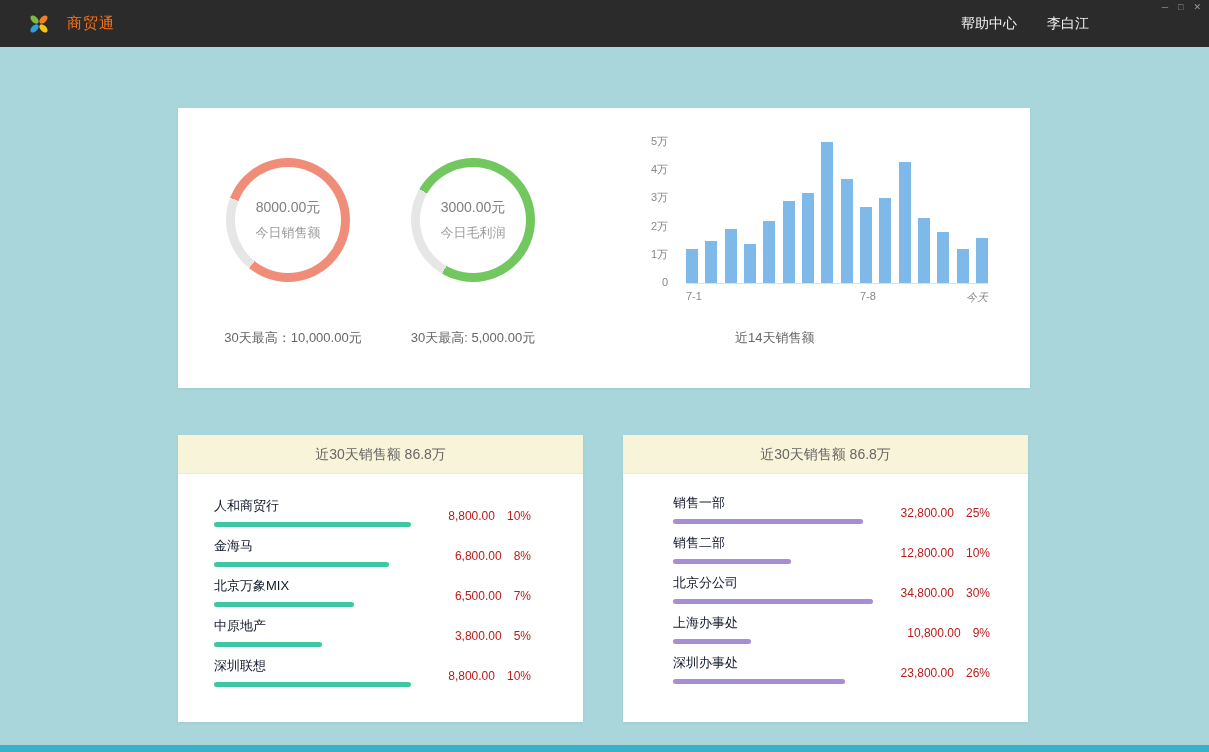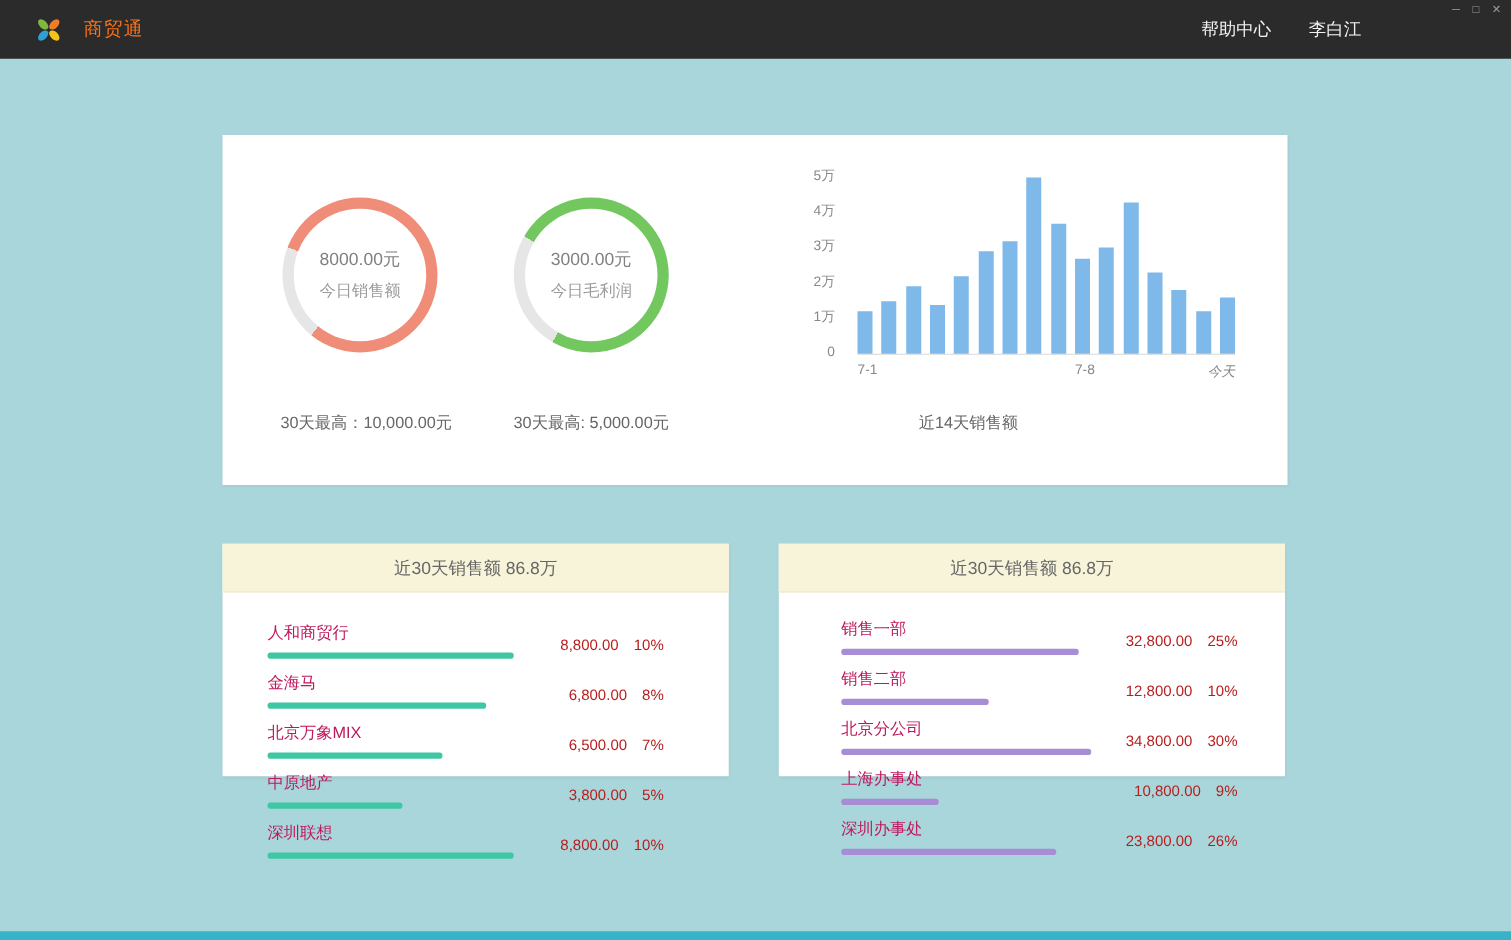--- a/index.html
+++ b/index.html
@@ -59,32 +59,32 @@
   }
   .bar{width:12px;}
   .x-axis{position:absolute;left:46px;top:152px;width:302px;height:14px;}
   .x-axis span{position:absolute;top:2px;font-size:11px;color:#888888;}
   .chart-caption{
     position:absolute;left:557px;top:221px;width:220px;text-align:left;
     font-size:13px;color:#666666;
   }
 
   
-  .rank-card{top:435px;width:405px;height:186px;}
+  .rank-card{top:435px;width:405px;height:287px;}
   .rank-header{
     height:38px;line-height:38px;text-align:center;
     background:#f8f4da;color:#666666;font-size:14px;
     border-bottom:1px solid #efe9cf;
   }
   .rank-body{padding:13px 52px 0 36px;}
   .rank-card.right .rank-body{padding:10px 38px 0 50px;}
   .rank-row{height:40px;display:flex;justify-content:space-between;align-items:flex-end;}
   .rank-left{width:197px;}
   .rank-card.right .rank-left{width:200px;}
-  .rank-name{font-size:13px;color:#be185d;margin-bottom:7px;}
+  .rank-name{font-size:13px;color:#0f172a;margin-bottom:7px;}
   .rank-track{height:5px;width:100%;}
   .rank-fill{height:5px;border-radius:3px;}
   .rank-val{font-size:12px;color:#b91c1c;padding-bottom:4px;white-space:nowrap;}
   .rank-val .p{margin-left:12px;}
 
   .footer-strip{position:absolute;left:0;right:0;bottom:0;height:7px;background:#38b2c8;}
 </style>
 </head>
 <body>
 

